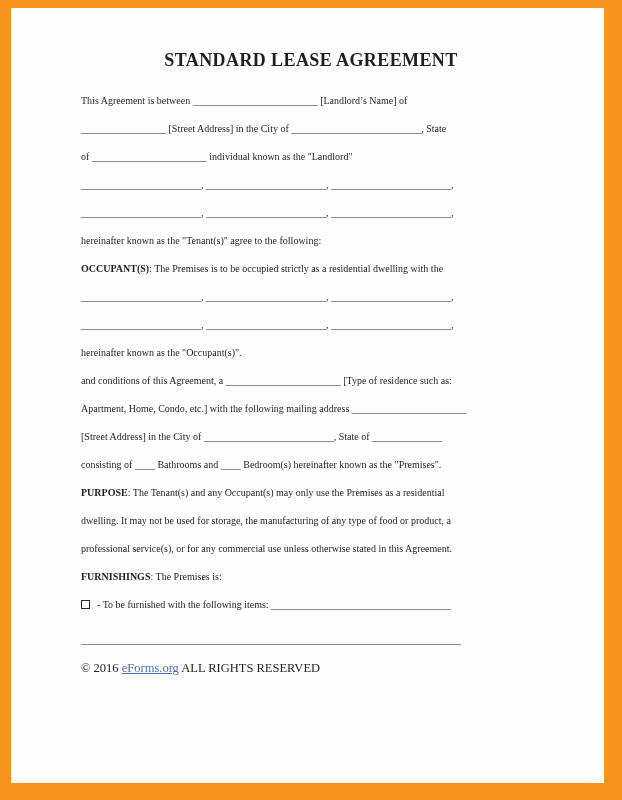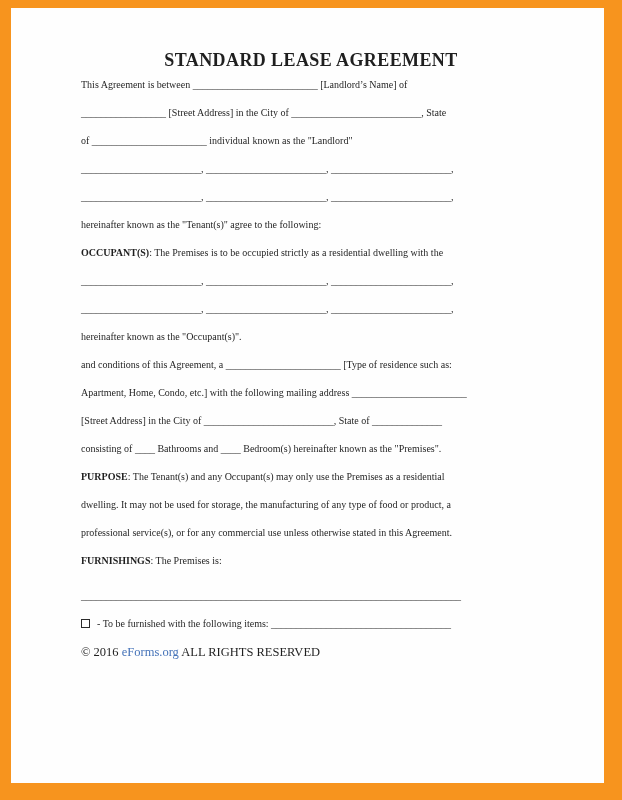--- a/index.html
+++ b/index.html
@@ -26,20 +26,21 @@
     height: 100%;
     background: var(--page);
     padding: 42px 63px 0 70px;
     overflow: hidden;
   }
   .doc-title {
     font-size: 18px;
     font-weight: bold;
     text-align: center;
     letter-spacing: 0.4px;
+    margin-bottom: 16px;
     white-space: nowrap;
   }
   .ln {
     font-size: 10px;
     line-height: 28px;
     white-space: nowrap;
   }
   .ln b { font-weight: bold; }
   .checkbox {
     display: inline-block;
@@ -51,20 +52,21 @@
     margin-right: 7px;
   }
   .full-blank { margin-top: 7px; }
   .footer {
     font-size: 12.5px;
     line-height: 28px;
     white-space: nowrap;
   }
   .footer a {
     color: var(--link);
+    text-decoration: underline;
     cursor: pointer;
   }
 </style>
 </head>
 <body>
 
 <div class="frame">
   <div class="page">
 
     <h1 class="doc-title">STANDARD LEASE AGREEMENT</h1>
@@ -81,20 +83,20 @@
     <p class="ln"><b></b><span>hereinafter known as the "Occupant(s)".</span></p>
     <p class="ln"><b></b><span>and conditions of this Agreement, a _______________________ [Type of residence such as:</span></p>
     <p class="ln"><b></b><span>Apartment, Home, Condo, etc.] with the following mailing address _______________________</span></p>
     <p class="ln"><b></b><span>[Street Address] in the City of __________________________, State of ______________</span></p>
     <p class="ln"><b></b><span>consisting of ____ Bathrooms and ____ Bedroom(s) hereinafter known as the "Premises".</span></p>
     <p class="ln"><b>PURPOSE</b><span>: The Tenant(s) and any Occupant(s) may only use the Premises as a residential</span></p>
     <p class="ln"><b></b><span>dwelling. It may not be used for storage, the manufacturing of any type of food or product, a</span></p>
     <p class="ln"><b></b><span>professional service(s), or for any commercial use unless otherwise stated in this Agreement.</span></p>
     <p class="ln"><b>FURNISHINGS</b><span>: The Premises is:</span></p>
 
+    <p class="ln"><span class="checkbox"></span><span>- To be furnished with the following items: ____________________________________</span></p>
+
     <p class="ln full-blank">____________________________________________________________________________</p>
-
-    <p class="ln"><span class="checkbox"></span><span>- To be furnished with the following items: ____________________________________</span></p>
 
     <p class="footer"><span>© 2016 </span><a>eForms.org</a><span> ALL RIGHTS RESERVED</span></p>
 
   </div>
 </div>
 
 </body></html>

